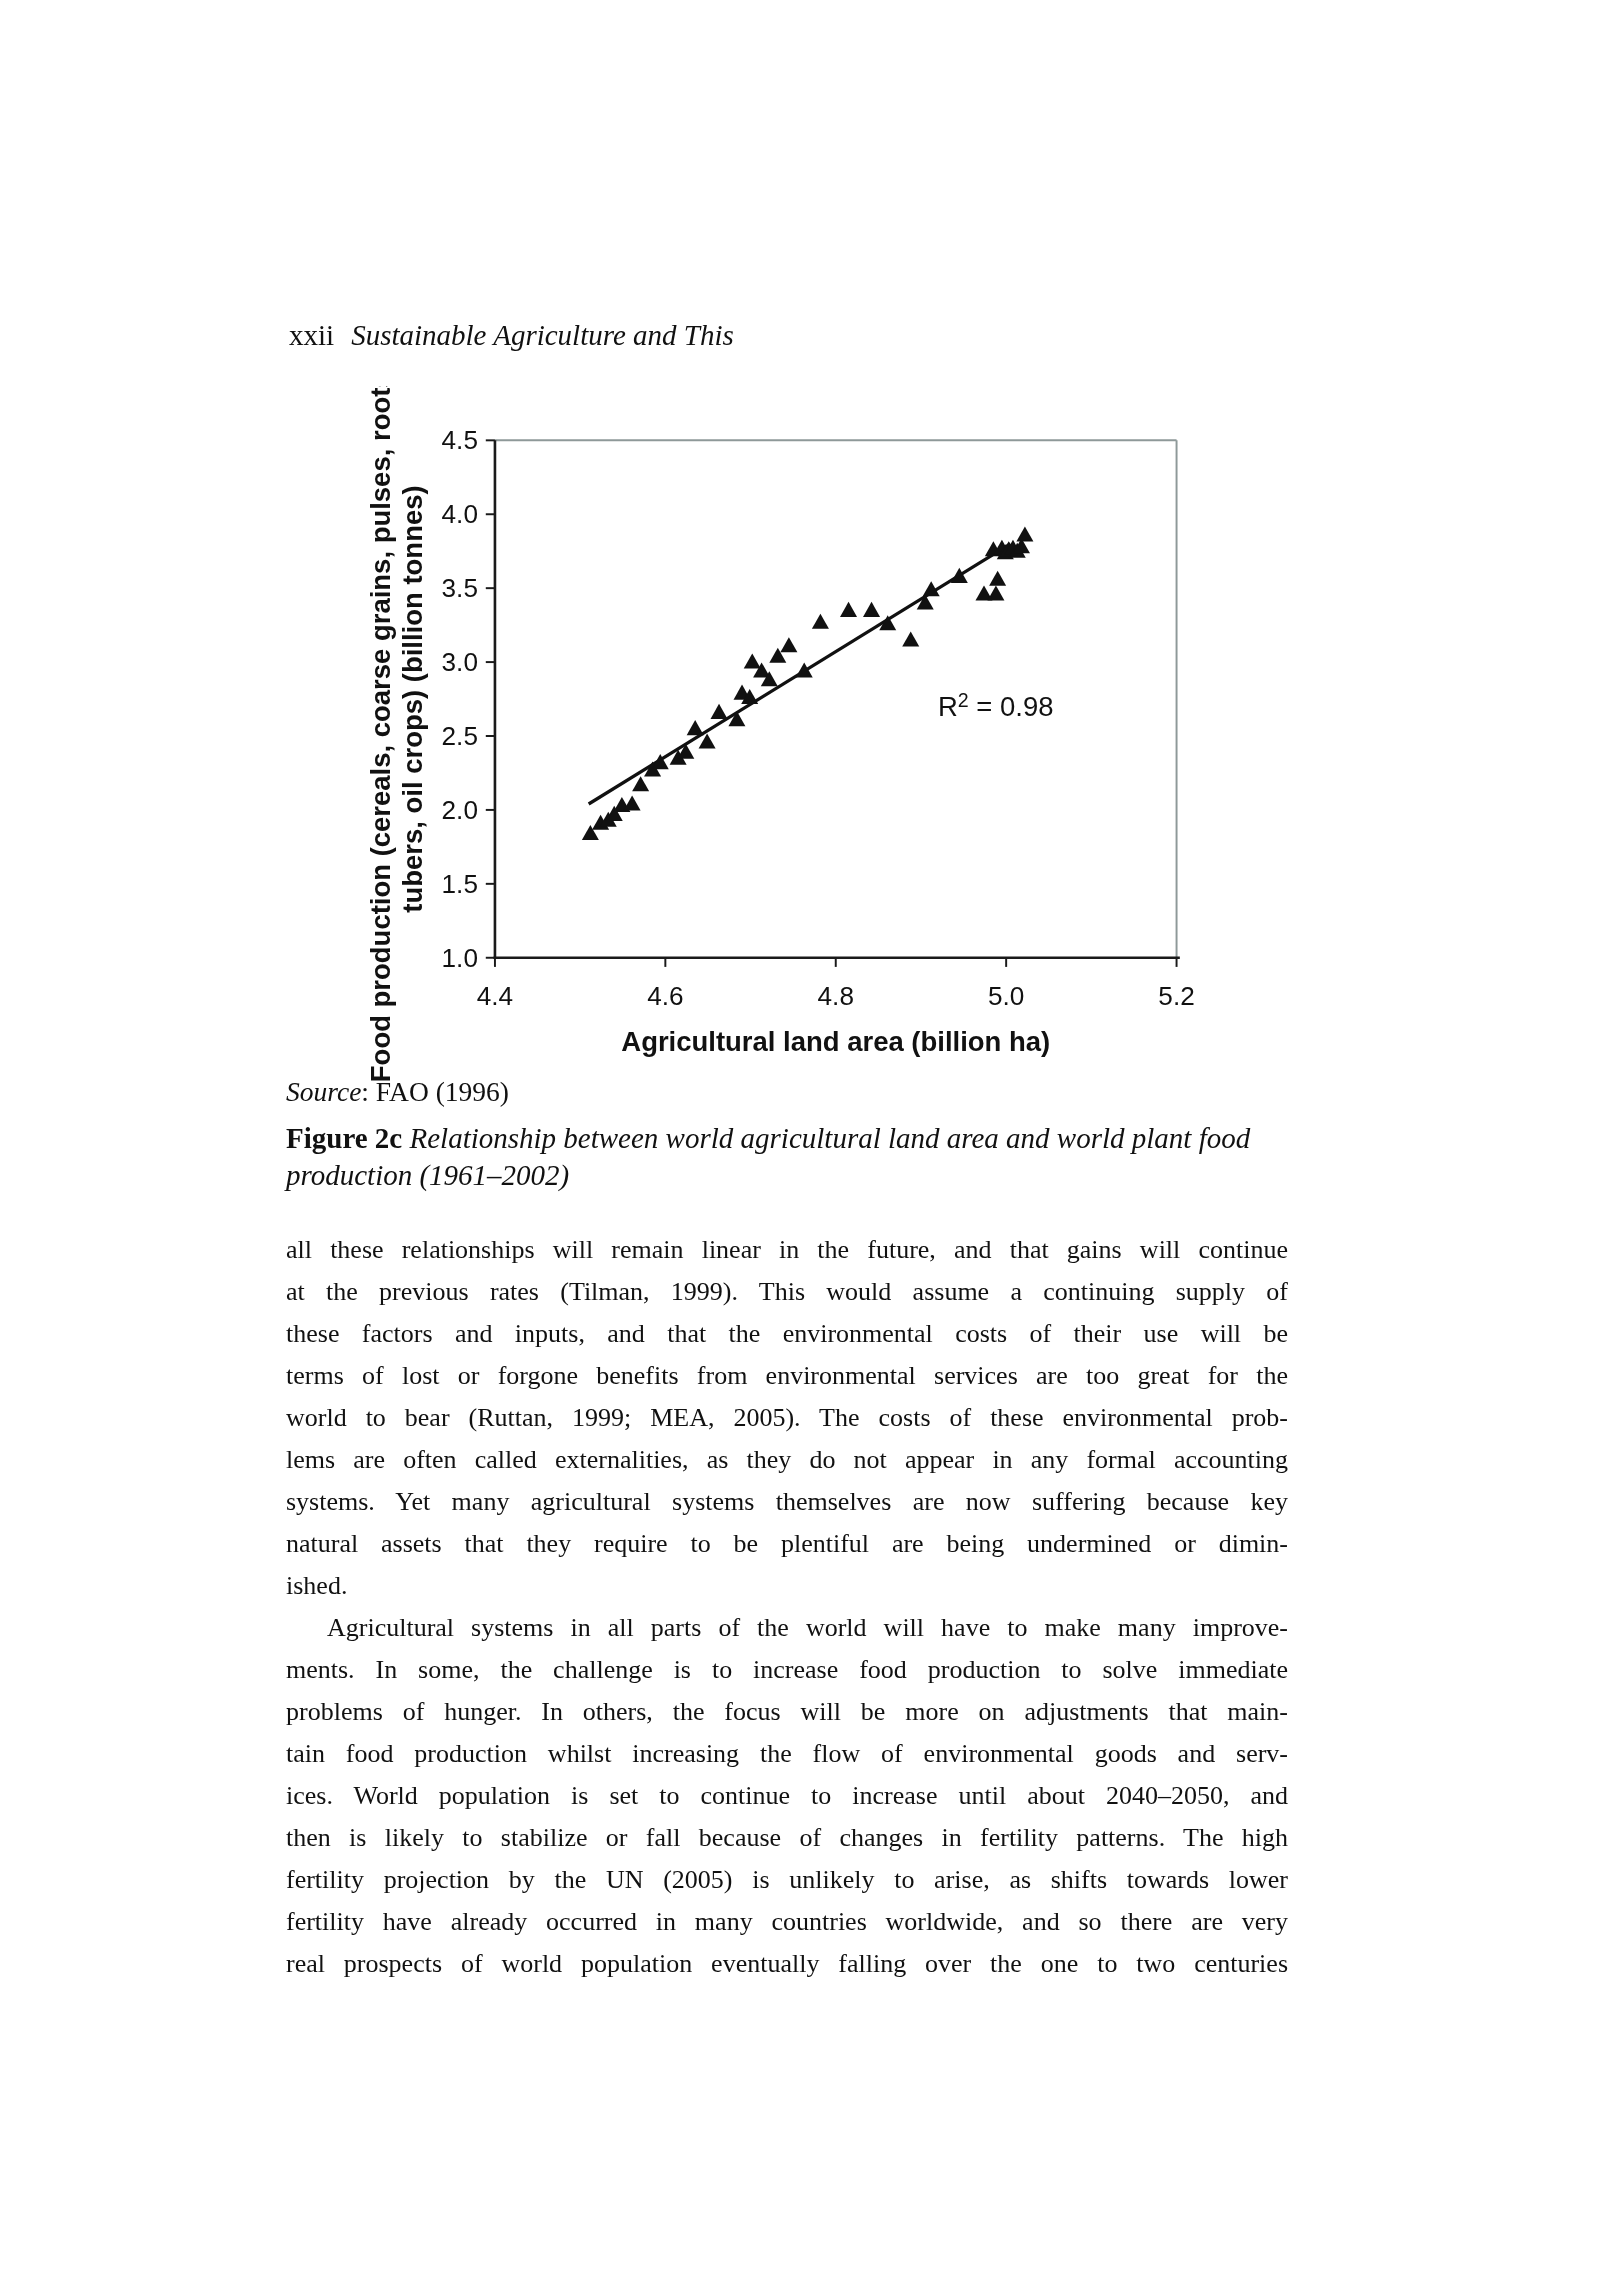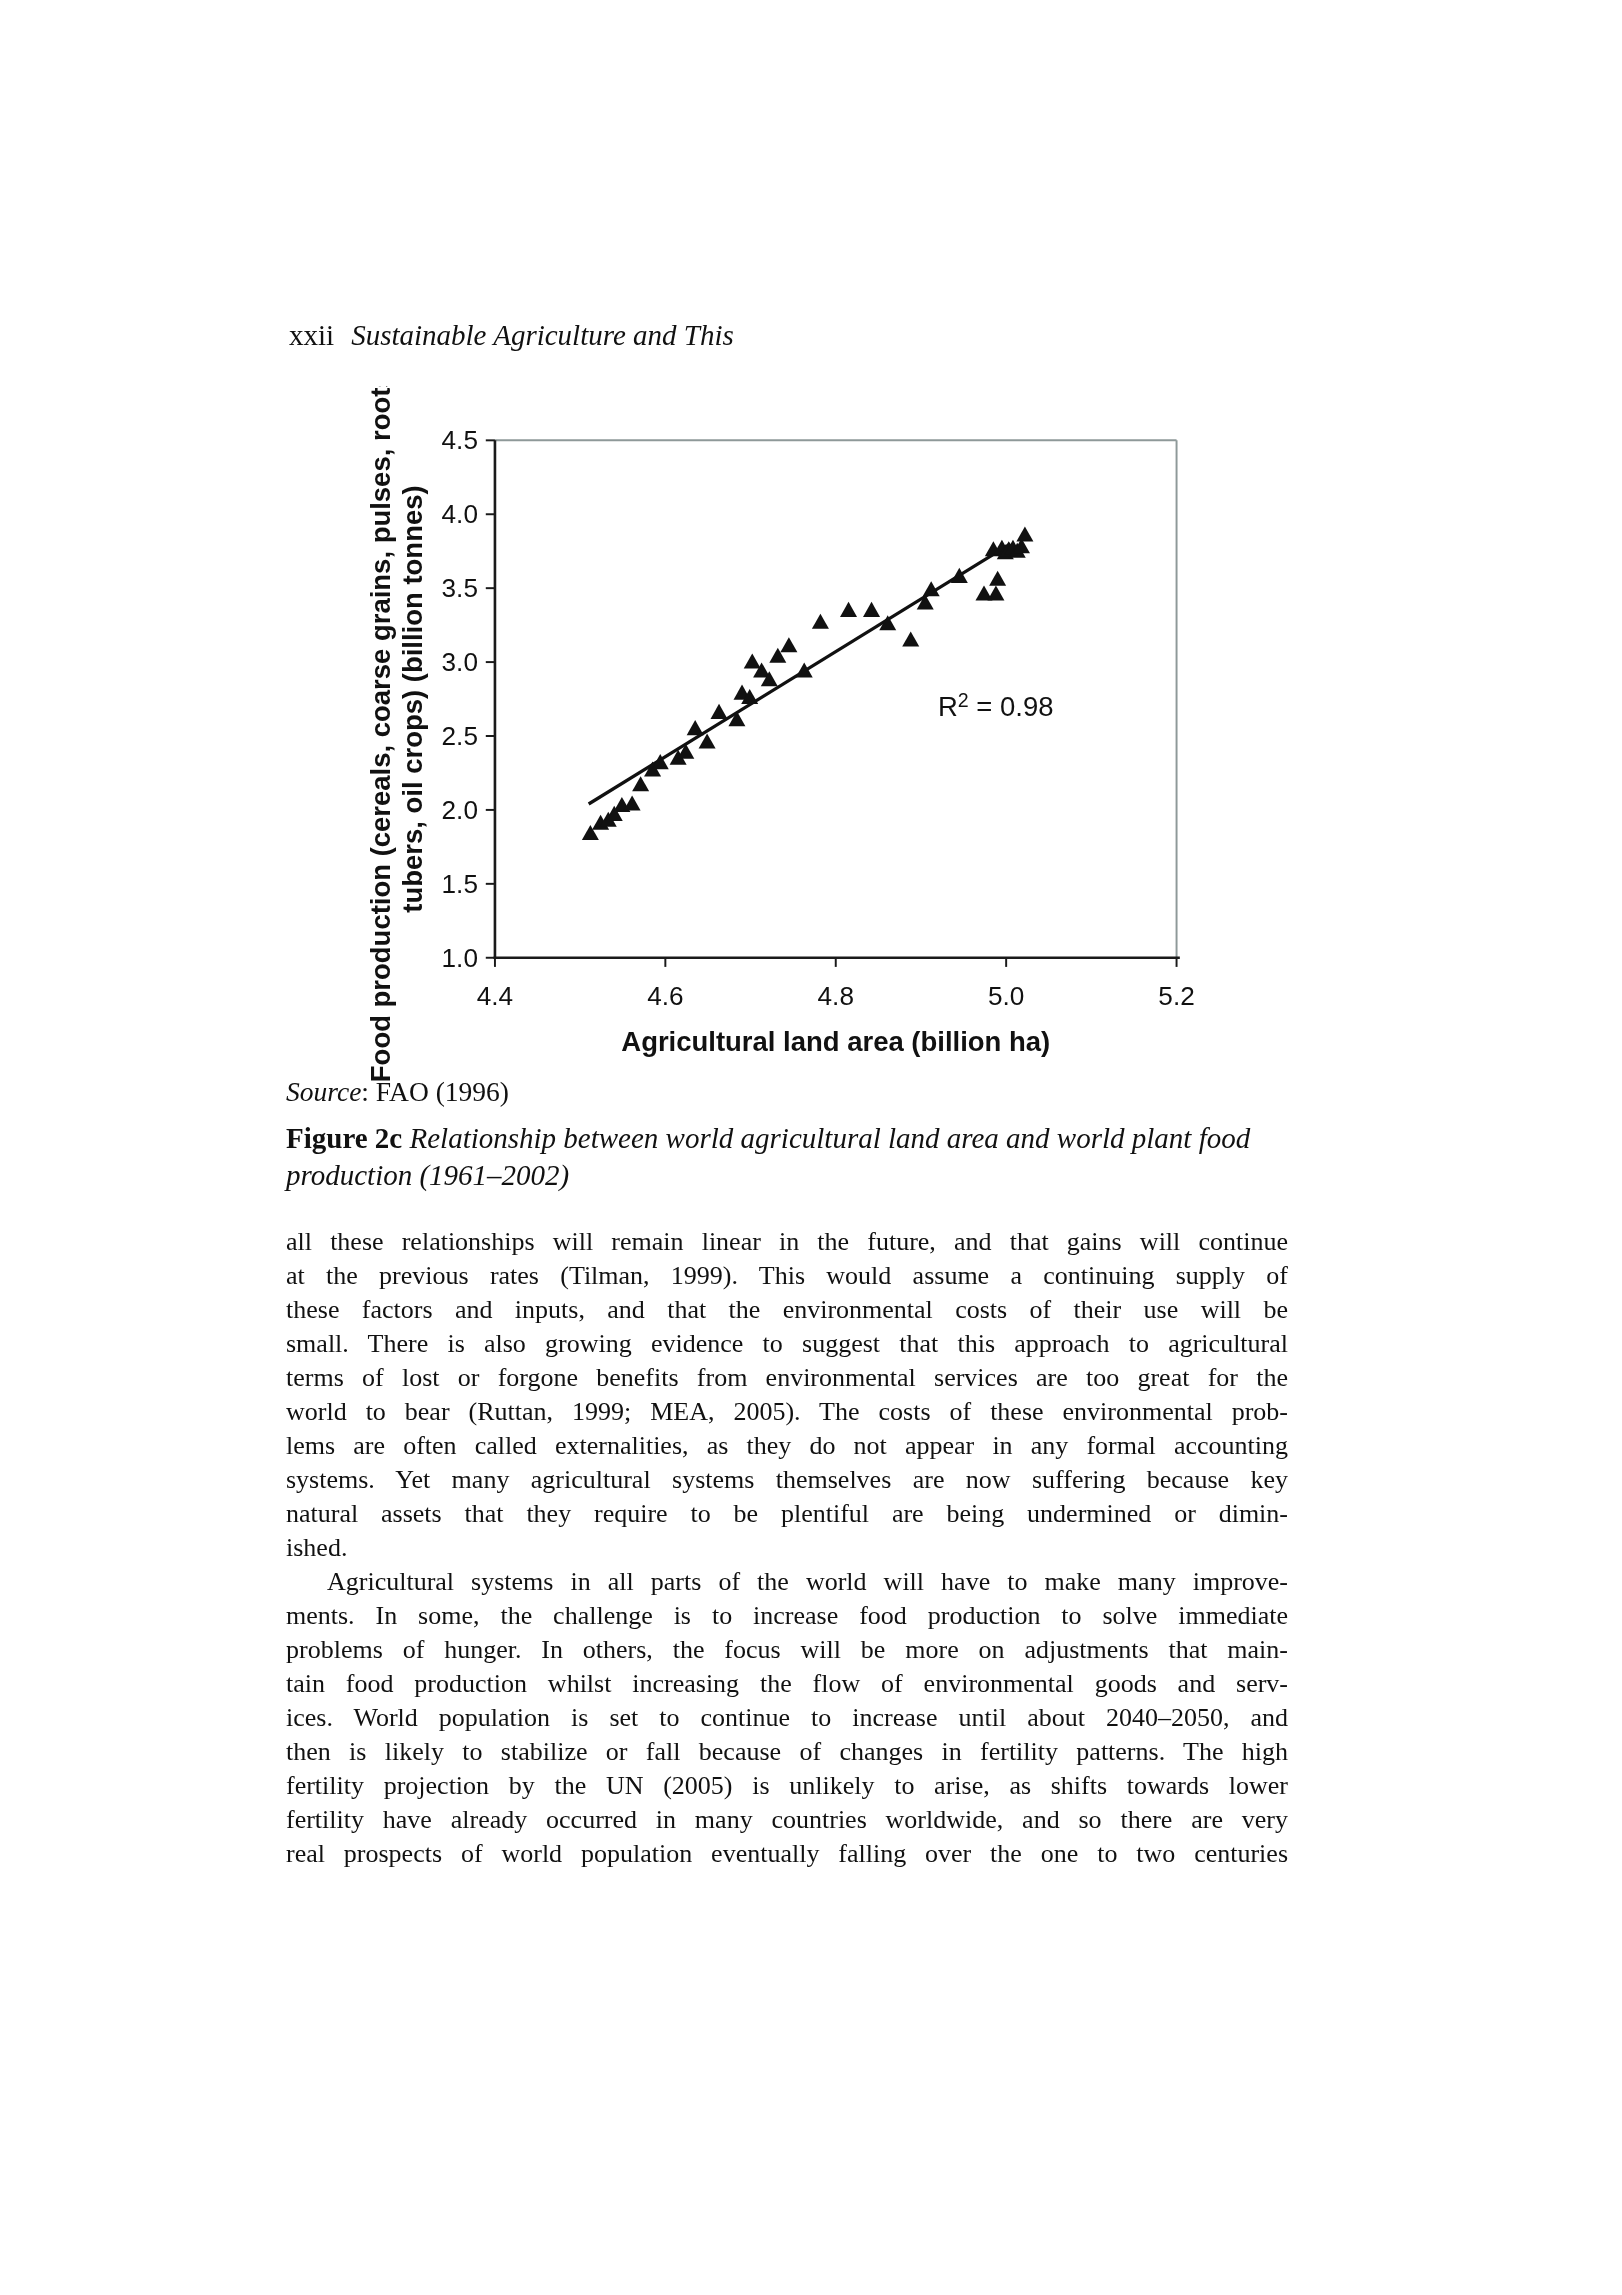--- a/index.html
+++ b/index.html
@@ -16,21 +16,21 @@
   .ann{font-family:"Liberation Sans",sans-serif;font-size:42px;font-weight:400;fill:#111;}
   
   .source-line{position:absolute;left:286px;top:1076px;font-size:27.5px;}
   .source-line .src{font-style:italic;}
   .caption{position:absolute;left:286px;top:1120px;width:1002px;text-align:left;
            font-size:29px;line-height:37px;}
   .caption .figlabel{font-weight:700;font-style:normal;}
   .caption .figtitle{font-style:italic;}
   
   .body-text{position:absolute;left:286px;top:1225px;width:1002px;font-size:26px;}
-  .bline{line-height:34px;}
+  .bline{line-height:34px;margin-top:8px;}
   .bline.just{text-align:justify;text-align-last:justify;-moz-text-align-last:justify;}
   .bline.indent{text-indent:41px;}
 </style>
 </head>
 <body>
 
 <div class="page">
 
   <div class="running-head">
     <span class="folio">xxii</span><span class="booktitle">Sustainable Agriculture and This</span>
@@ -127,21 +127,20 @@
       <span class="figlabel">Figure 2c</span>
       <span class="figtitle">Relationship between world agricultural land area and world plant food</span>
     </div>
     <div class="figtitle">production (1961–2002)</div>
   </div>
 
   <div class="body-text" id="body-text">
       <div class="bline just">all these relationships will remain linear in the future, and that gains will continue</div>
       <div class="bline just">at the previous rates (Tilman, 1999). This would assume a continuing supply of</div>
       <div class="bline just">these factors and inputs, and that the environmental costs of their use will be</div>
-      <div class="bline just">small. There is also growing evidence to suggest that this approach to agricultural</div>
       <div class="bline just">terms of lost or forgone benefits from environmental services are too great for the</div>
       <div class="bline just">world to bear (Ruttan, 1999; MEA, 2005). The costs of these environmental prob-</div>
       <div class="bline just">lems are often called externalities, as they do not appear in any formal accounting</div>
       <div class="bline just">systems. Yet many agricultural systems themselves are now suffering because key</div>
       <div class="bline just">natural assets that they require to be plentiful are being undermined or dimin-</div>
       <div class="bline">ished.</div>
       <div class="bline just indent">Agricultural systems in all parts of the world will have to make many improve-</div>
       <div class="bline just">ments. In some, the challenge is to increase food production to solve immediate</div>
       <div class="bline just">problems of hunger. In others, the focus will be more on adjustments that main-</div>
       <div class="bline just">tain food production whilst increasing the flow of environmental goods and serv-</div>

